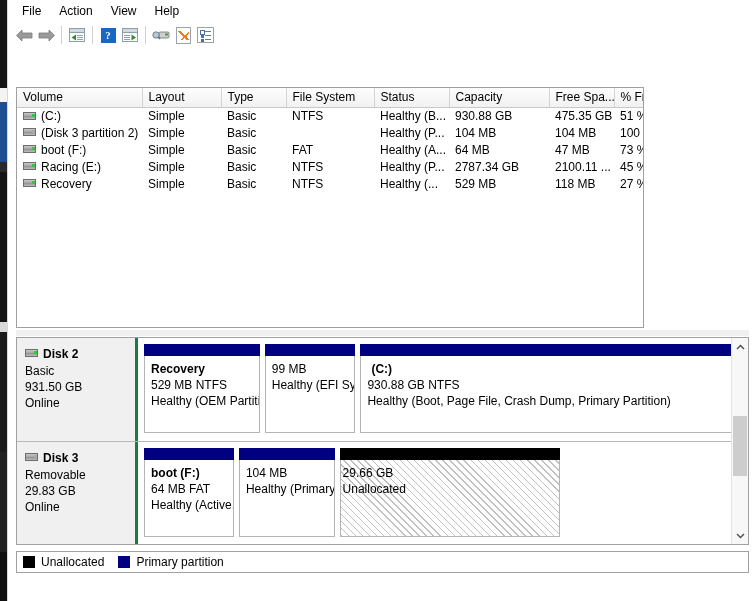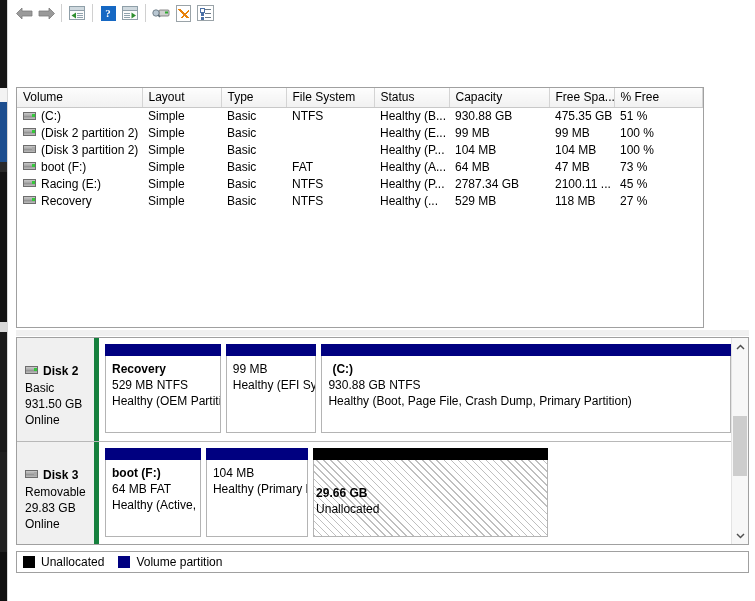--- a/index.html
+++ b/index.html
@@ -127,21 +127,21 @@
     content:""; position:absolute; left:2px; top:2px; width:3px; height:3px; border:1px solid #4a6fa5;
     box-shadow: 0 4px 0 -1px #4a6fa5, 0 8px 0 -1px #4a6fa5;
   }
   .list-ico:after{
     content:""; position:absolute; left:7px; top:3px; width:6px; height:1px; background:#6b7b88;
     box-shadow: 0 4px 0 0 #6b7b88, 0 8px 0 0 #6b7b88;
   }
 
   
   .vol-pane {
-    position:absolute; left:8px; top:87px; width:688px; height:241px;
+    position:absolute; left:8px; top:87px; width:628px; height:241px;
     background:#ffffff;
     border:1px solid #a0a0a0;
     box-sizing:border-box;
     overflow:hidden;
   }
   table.vol {
     border-collapse: collapse;
     width: 100%;
     table-layout: fixed;
     font-size: 12px;
@@ -201,24 +201,24 @@
     overflow:hidden; background:#ffffff;
   }
   .disk-row {
     position:relative;
     height: 103px;
     border-bottom: 1px solid #b8b8b8;
     background:#ffffff;
     display:flex;
   }
   .disk-info {
-    width: 82px; flex:none;
+    width: 121px; flex:none;
     background: #f0f0f0;
-    border-right: 5px solid #15803d;
-    padding: 25px 0 0 8px;
+    border-right: 3px solid #15803d;
+    padding: 8px 0 0 8px;
     box-sizing:border-box;
     font-size: 12px;
     color:#000;
     line-height: 16px;
   }
   .disk-info .dname {
     font-weight: bold; font-size:12px; display:flex; align-items:center; margin-bottom:1px;
   }
   .disk-info .dline { white-space:nowrap; }
   .parts {
@@ -257,21 +257,21 @@
   .part.unalloc .box{
     padding-left: 2px;
     background-color: #ffffff;
     background-image: repeating-linear-gradient(
       45deg,
       #bfbfbf 0px, #bfbfbf 1px,
       #ffffff 1px, #ffffff 5px
     );
   }
   .part .box .l1 { font-weight: bold; }
-  .part.unalloc .box .l1 { font-weight: bold; margin-top: 20px; }
+  .part.unalloc .box .l1 { font-weight: normal; }
 
   
   .vscroll {
     position:absolute; right:0; top:0; width:16px; bottom:0;
     background:#f7f7f7; border-left:1px solid #e3e3e3;
   }
   .vscroll .sb-arrow {
     position:absolute; left:0; width:16px; height:17px;
     display:flex;align-items:center;justify-content:center;
     color:#5a5a5a;
@@ -317,20 +317,26 @@
     <div class="seg" style="top:172px;height:150px;background:#141414;"></div>
     <div class="seg" style="top:322px;height:10px;background:#d8d8d8;"></div>
     <div class="seg" style="top:332px;height:120px;background:#1a1a1a;"></div>
     <div class="seg" style="top:452px;height:100px;background:#202020;"></div>
     <div class="seg" style="top:552px;height:49px;background:#101010;"></div>
   </div>
 
   <div class="window">
 
 
+    <div class="menubar">
+      <div class="menu-item">File</div>
+      <div class="menu-item">Action</div>
+      <div class="menu-item">View</div>
+      <div class="menu-item">Help</div>
+    </div>
 
     <div class="toolbar">
       <div class="tb-btn">
         <svg class="arrow-ico" viewBox="0 0 17 13">
           <polygon points="0.5,6.5 6,1 6,4 16,4 16,9 6,9 6,12" fill="#9a9a9a" stroke="#7b7b7b" stroke-width="0.8"></polygon>
         </svg>
       </div>
       <div class="tb-btn">
         <svg class="arrow-ico" viewBox="0 0 17 13">
           <polygon points="16.5,6.5 11,1 11,4 1,4 1,9 11,9 11,12" fill="#9a9a9a" stroke="#7b7b7b" stroke-width="0.8"></polygon>
@@ -409,31 +415,20 @@
         <tbody>
           <tr>
             <td class="volname"><span class="drive-ico"><span class="d-body"></span><span class="d-led"></span></span><span>(C:)</span></td>
             <td>Simple</td>
             <td>Basic</td>
             <td>NTFS</td>
             <td>Healthy (B...</td>
             <td>930.88 GB</td>
             <td>475.35 GB</td>
             <td>51 %</td>
-            <td></td>
-          </tr>
-          <tr>
-            <td class="volname"><span class="drive-ico"><span class="d-body"></span><span class="d-led"></span></span><span>(Disk 2 partition 2)</span></td>
-            <td>Simple</td>
-            <td>Basic</td>
-            <td></td>
-            <td>Healthy (E...</td>
-            <td>99 MB</td>
-            <td>99 MB</td>
-            <td>100 %</td>
             <td></td>
           </tr>
           <tr>
             <td class="volname"><span class="drive-ico gray"><span class="d-body"></span><span class="d-led"></span></span><span>(Disk 3 partition 2)</span></td>
             <td>Simple</td>
             <td>Basic</td>
             <td></td>
             <td>Healthy (P...</td>
             <td>104 MB</td>
             <td>104 MB</td>
@@ -581,20 +576,20 @@
       </div>
     </div>
 
     <div class="legend">
       <div class="lg-item">
         <span class="sw black"></span>
         <span>Unallocated</span>
       </div>
       <div class="lg-item">
         <span class="sw blue"></span>
-        <span>Volume partition</span>
+        <span>Primary partition</span>
       </div>
     </div>
 
     <div class="statusbar"></div>
 
   </div>
 </div>
 
 </body></html>

